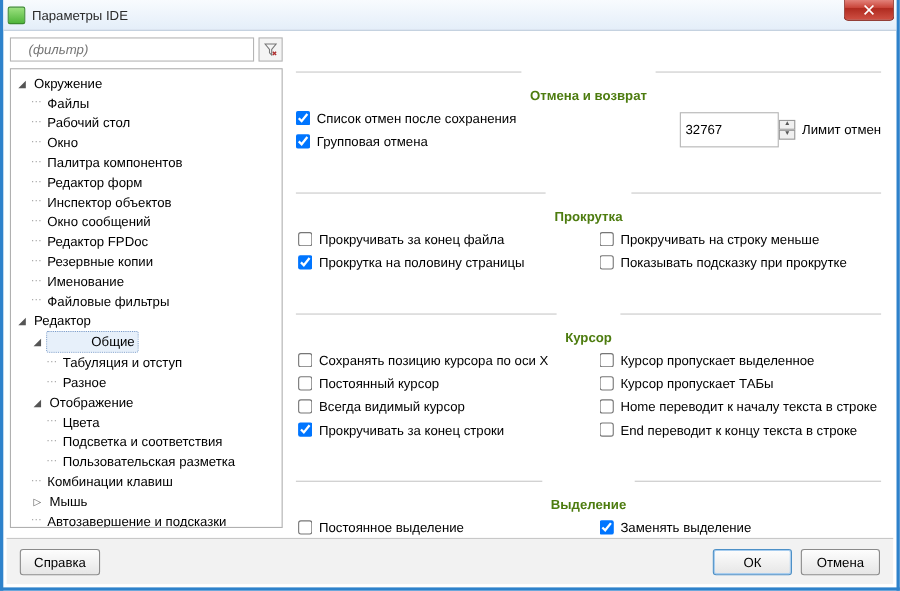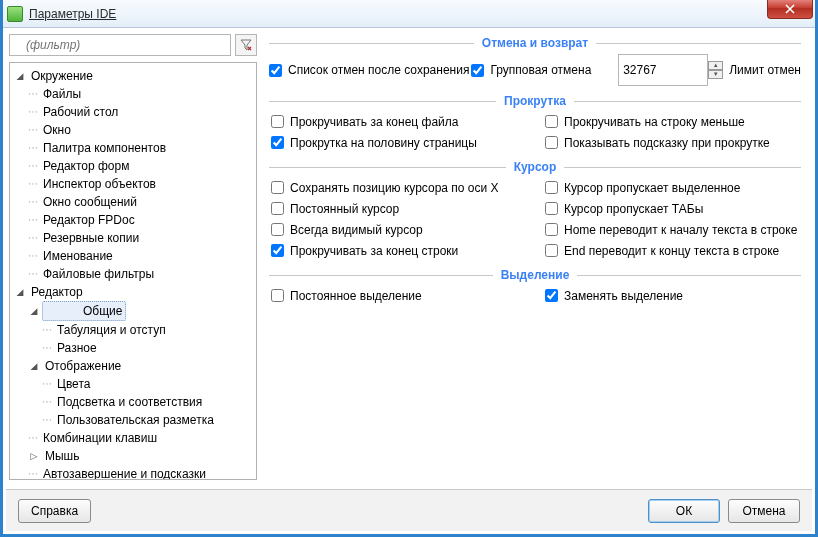--- a/index.html
+++ b/index.html
@@ -24,21 +24,21 @@
   padding: 0 4px;
   position: relative;
 }
 .titlebar .app-icon {
   width: 16px; height: 16px;
   margin-right: 6px;
   background: linear-gradient(#9be07f, #4fb53a);
   border: 1px solid #3a8a2c;
   border-radius: 2px;
 }
-.titlebar .title-text { color: #2b2b2b; text-decoration: underline; }
+.titlebar .title-text { color: #2b2b2b; }
 .titlebar .close-btn {
   position: absolute;
   right: 2px; top: -1px;
   width: 46px; height: 20px;
   background: linear-gradient(#e68a83, #c74034 45%, #b02b20 46%, #cf5043);
   border: 1px solid #8a2b22;
   border-top: none;
   border-radius: 0 0 4px 4px;
   color: #fff;
   display: flex; align-items: center; justify-content: center;
@@ -130,21 +130,22 @@
   margin-bottom: 4px;
 }
 .group-title .line {
   flex: 1;
   height: 1px;
   background: #c8c8c8;
 }
 .group-title .gt-text {
   padding: 0 8px;
   font-weight: bold;
-  color: #3b82f6;
+  color: #4d7c0f;
+  margin-top: 44px;
 }
 .opts {
   display: grid;
   grid-template-columns: 1fr 1fr;
   gap: 2px 18px;
   padding-left: 2px;
 }
 .opt {
   display: flex;
   align-items: center;
@@ -154,21 +155,21 @@
 .opt input[type=checkbox] {
   width: 13px; height: 13px;
 }
 .undo-row {
   display: flex;
   align-items: center;
   gap: 10px;
 }
 .undo-left {
   display: flex;
-  flex-direction: row;
+  flex-direction: column;
   gap: 2px;
   flex: 1;
 }
 .limit-input {
   width: 90px;
   height: 32px;
   border: 1px solid #b5b5b5;
   padding: 0 4px;
   font-family: inherit;
   font-size: 12px;

